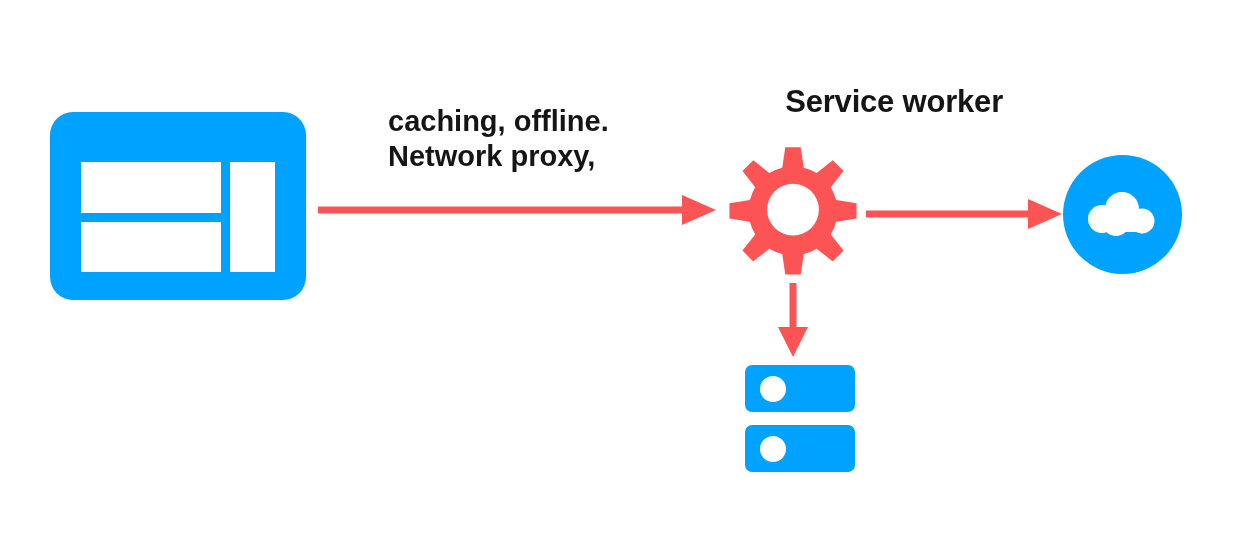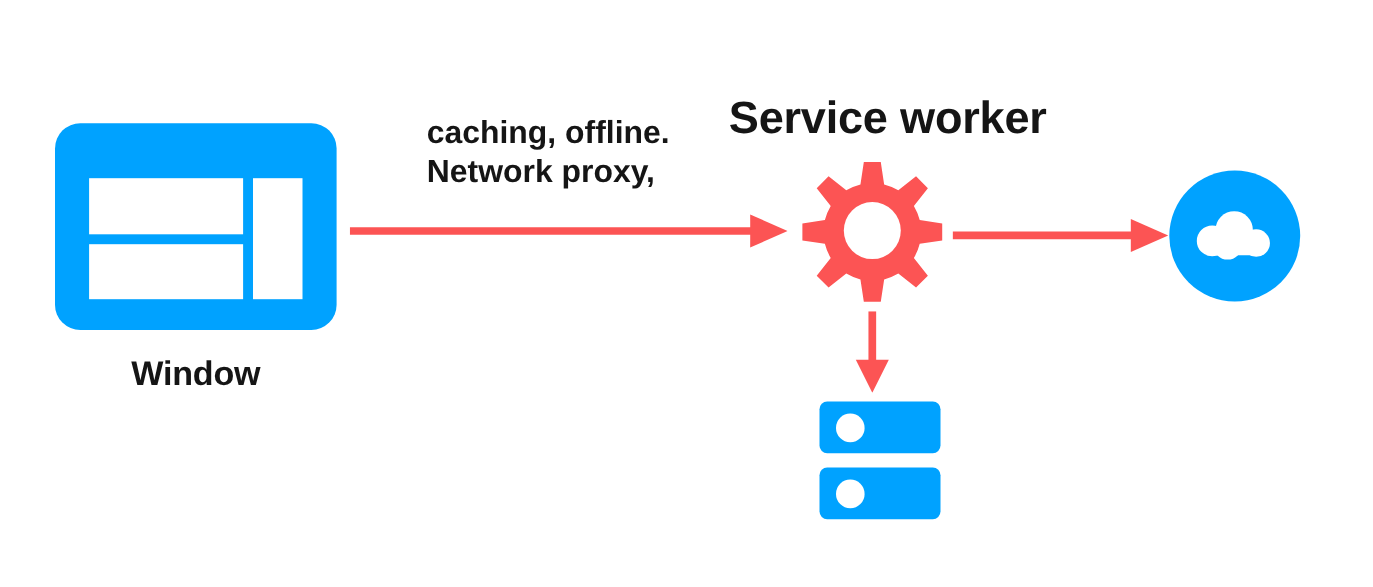--- a/index.html
+++ b/index.html
@@ -64,25 +64,25 @@
     letter-spacing: -0.2px;
   }
   #window-label {
     left: 0;
     top: 322px;
     width: 356px;
     text-align: center;
     font-size: 31px;
   }
   #service-worker-label {
-    left: 627px;
+    left: 643px;
     top: 84px;
     width: 360px;
-    text-align: center;
-    font-size: 41px;
+    text-align: right;
+    font-size: 31px;
   }
   #proxy-caption {
     position: absolute;
     left: 388px;
     top: 104px;
     width: 256px;
     font-size: 29px;
     font-weight: bold;
     line-height: 1.22;
     color: var(--ink);
@@ -157,21 +157,20 @@
         <div class="window-col-left">
           <div class="window-panel"></div>
           <div class="window-panel"></div>
         </div>
         <div class="window-col-right">
           <div class="window-panel" style="flex:1 1 auto;"></div>
         </div>
       </div>
     </div>
   </div>
-  <div class="node-label" id="window-label">Window</div>
 
   <div class="arrow" id="arrow-window-to-sw">
     <svg width="398" height="36" viewBox="0 0 398 36" xmlns="http://www.w3.org/2000/svg" aria-hidden="true">
       <line x1="0" y1="18" x2="368" y2="18" stroke="#fc5454" stroke-width="7"></line>
       <polygon points="364,3 398,18 364,33" fill="#fc5454"></polygon>
     </svg>
   </div>
 
   <div id="proxy-caption">
     <span class="cap-line">caching, offline.</span>

